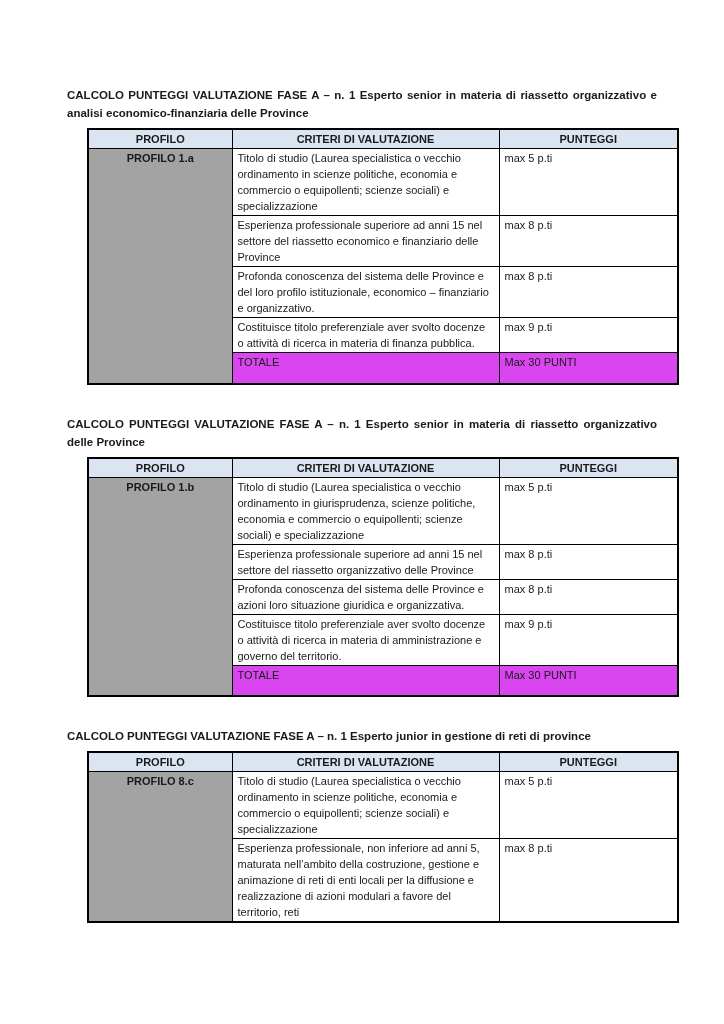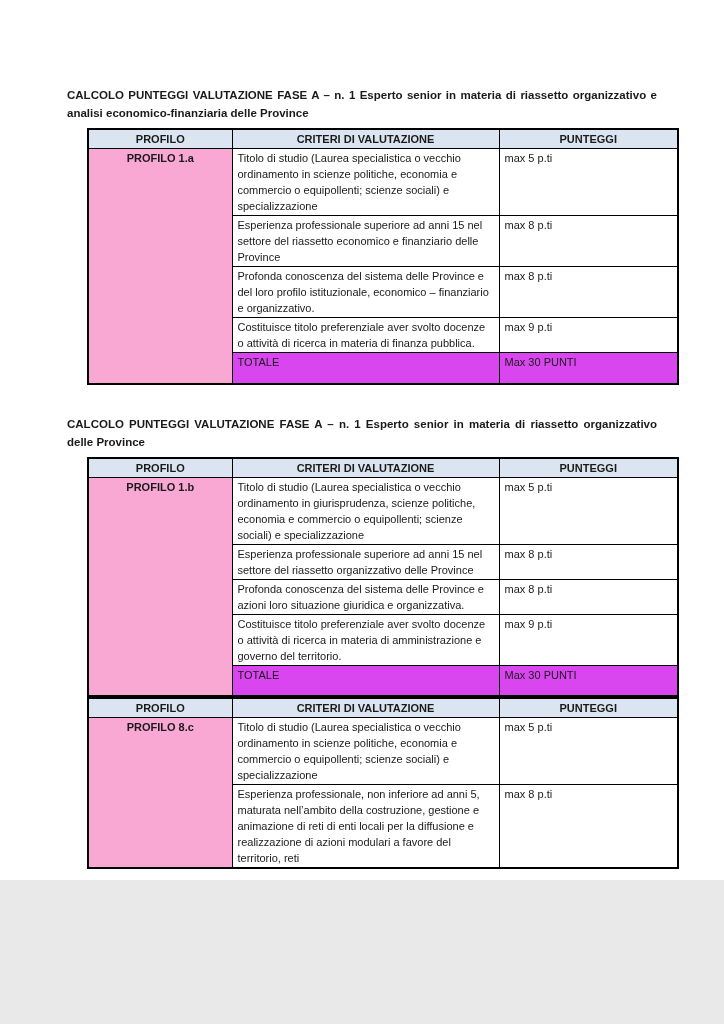--- a/index.html
+++ b/index.html
@@ -1,19 +1,19 @@
 <!DOCTYPE html>
 <html><head>
 <meta charset="utf-8">
 <style>
   * { margin: 0; padding: 0; box-sizing: border-box; }
   html, body { background: #e9e9e9; }
   .page {
     width: 724px;
-    height: 880px;
+    height: 1024px;
     background: #ffffff;
     margin: 0 auto;
     padding: 86px 67px 0 67px;
     overflow: hidden;
     font-family: "Liberation Sans", "DejaVu Sans", sans-serif;
     color: #1a1a1a;
   }
   .heading {
     font-size: 11.5px;
     font-weight: bold;
@@ -43,21 +43,21 @@
   }
   table.scores th {
     background: #dbe5f1;
     font-weight: bold;
     text-align: center;
     vertical-align: middle;
     height: 17px;
     padding: 1px 2px;
   }
   td.profile {
-    background: #f9a8d4;
+    background: #a3a3a3;
     font-weight: bold;
     text-align: center;
     vertical-align: middle;
   }
   td.total-label, td.total-value {
     background: #d946ef;
     font-weight: normal;
     height: 31px;
   }
   td.crit { }
@@ -144,20 +144,21 @@
         </tr>
         <tr>
           <td class="total-label">TOTALE</td>
           <td class="total-value">Max 30 PUNTI</td>
         </tr>
       </tbody>
     </table>
   </div>
 
   <div class="section">
+    <p class="heading">CALCOLO PUNTEGGI VALUTAZIONE FASE A – n. 1 Esperto junior in gestione di reti di province</p>
     <table class="scores">
       <colgroup>
           <col class="c1">
           <col class="c2">
           <col class="c3">
         </colgroup>
       <thead>
         <tr>
           <th>PROFILO</th>
           <th>CRITERI DI VALUTAZIONE</th>

